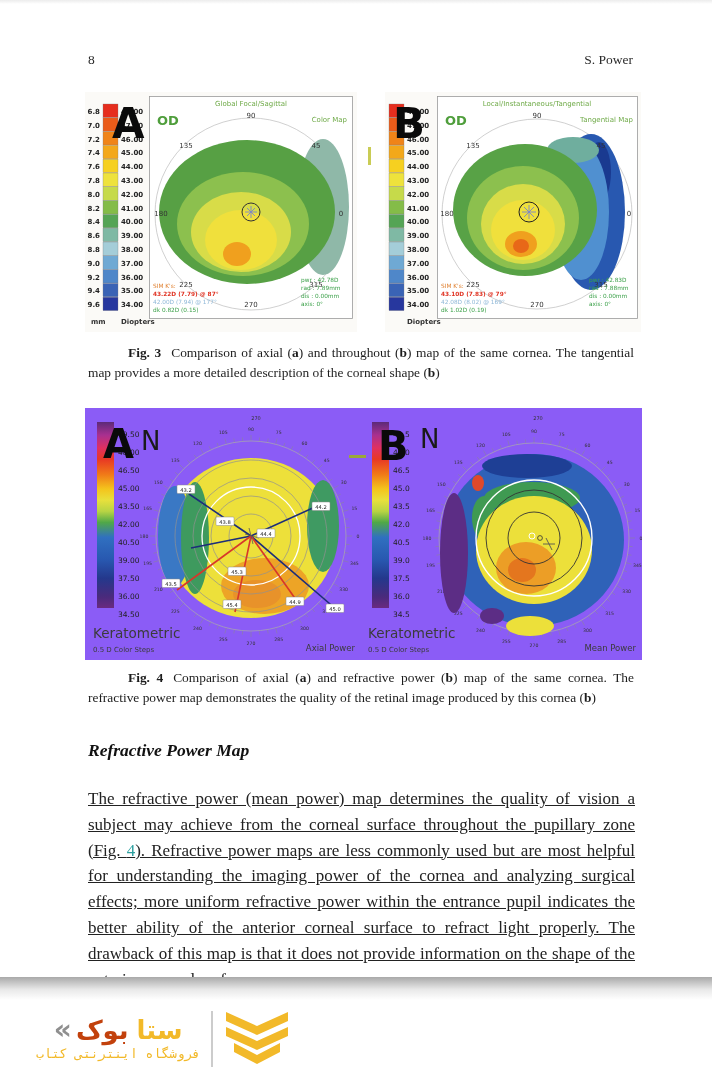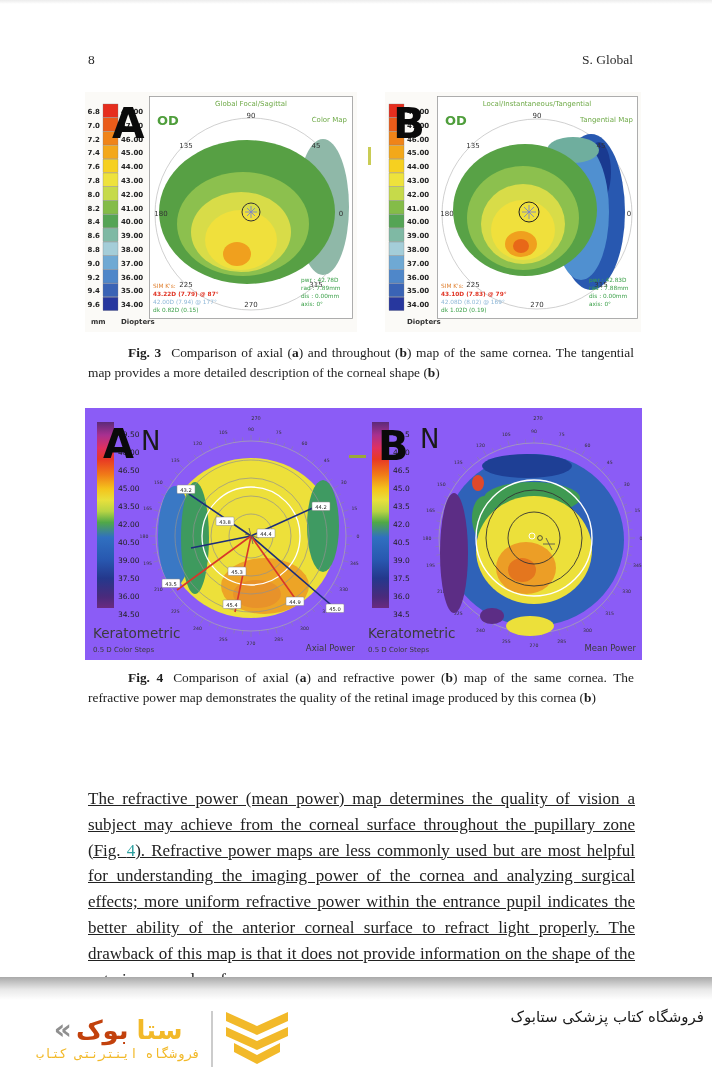--- a/index.html
+++ b/index.html
@@ -44,21 +44,21 @@
   svg text{font-family:"DejaVu Sans",sans-serif;}
 </style>
 </head>
 <body>
 
 <div class="page">
   <div class="page-top-edge"></div>
 
   <div class="hdr">
     <span>8</span>
-    <span>S. Global</span>
+    <span>S. Power</span>
   </div>
 
   <div class="figrow fig3row">
 
     <div class="fpanel f3panel">
       <svg width="272" height="240" viewBox="0 0 272 240">
         <g id="f3a-scale">
             <rect x="18" y="12" width="15" height="13.4" fill="#e62e1e" stroke="#777" stroke-width="0.3"></rect>
             <text x="15" y="22" font-size="7" font-weight="bold" fill="#222" text-anchor="end">6.8</text>
             <text x="36" y="22" font-size="7" font-weight="bold" fill="#222">48.00</text>
@@ -572,20 +572,21 @@
         <text x="274" y="243" font-size="8.5" fill="#3b3b3b" text-anchor="end">Mean Power</text>
       </svg>
     </div>
   </div>
   <div class="dash dash-h" style="left:349px;top:455px;"></div>
 
   <div class="caption cap4">
     <span class="caplabel">Fig. 4</span><span id="cap4-text"><span>Comparison of axial (</span><span style="font-weight: bold;">a</span><span>) and refractive power (</span><span style="font-weight: bold;">b</span><span>) map of the same cornea. The refractive power map demonstrates the quality of the retinal image produced by this cornea (</span><span style="font-weight: bold;">b</span><span>)</span></span>
   </div>
 
+  <div class="sechead">Refractive Power Map</div>
   <div class="bodypara" id="body-para"><span>The refractive power (mean power) map determines the quality of vision a subject may achieve from the corneal surface throughout the pupillary zone (Fig. </span><span style="color: rgb(45, 160, 160);">4</span><span>). Refractive power maps are less commonly used but are most helpful for understanding the imaging power of the cornea and analyzing surgical effects; more uniform refractive power within the entrance pupil indicates the better ability of the anterior corneal surface to refract light properly. The drawback of this map is that it does not provide information on the shape of the anterior corneal surface.</span></div>
 
   <div class="fshadow"></div>
   <div class="fcontent">
     <div class="brand">
       <div class="brand-textcol">
         <div class="wordline">
           <span class="brand-mark" id="brand-mark" style="color: rgb(143, 143, 143);">«</span>
           <span class="brand-name"><span id="brand-start" style="color: rgb(242, 185, 41); margin-left: 8px;">ستا</span><span id="brand-end" style="color: #c2410c;">بوک</span></span>
         </div>
@@ -594,16 +595,15 @@
       <div class="brand-divider"></div>
       <svg width="66" height="58" viewBox="0 0 66 58">
         <g id="chev-paths">
           <path d="M2 2 L33 16 L64 2 L64 11 L33 25 L2 11 Z" fill="#f2b929"></path>
           <path d="M2 17 L33 31 L64 17 L64 26 L33 40 L2 26 Z" fill="#f2b929"></path>
           <path d="M10 33 L33 45 L56 33 L56 42 L33 54 L10 42 Z" fill="#f2b929"></path>
         </g>
       </svg>
     </div>
     <div class="store">
-      <div class="store-title">فروشگاه کتاب پزشکی ستابوک</div>
     </div>
   </div>
 </div>
 
 </body></html>

